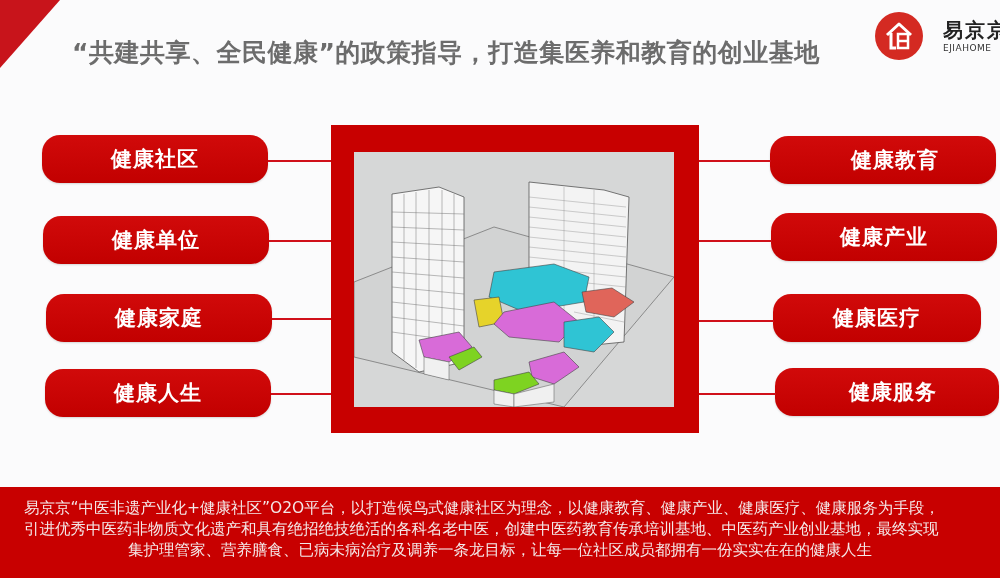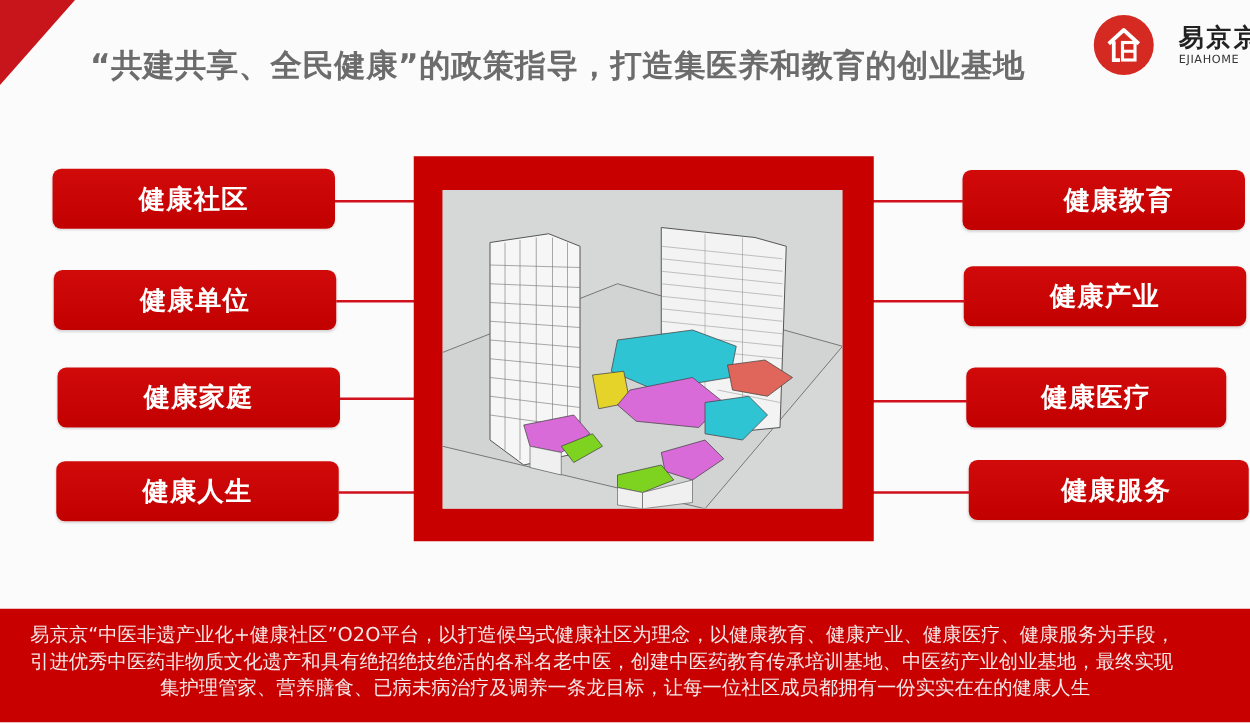--- a/index.html
+++ b/index.html
@@ -17,21 +17,21 @@
   .logo { position:absolute; left:875px; top:8px; height:56px; display:flex; align-items:center; }
   .logo-circle {
     width:48px; height:48px; border-radius:50%; background:#d42a22;
     display:flex; align-items:center; justify-content:center;
   }
   .logo-text { margin-left:20px; }
   .logo-cn { font-size:20px; font-weight:bold; color:#222; letter-spacing:2px; line-height:24px; white-space:nowrap; }
   .logo-en { font-size:9px; color:#333; letter-spacing:0.5px; line-height:12px; white-space:nowrap; }
 
   .pill {
-    position:absolute; height:48px; border-radius:7px;
+    position:absolute; height:48px; border-radius:18px;
     background:linear-gradient(180deg,#d10a0a 0%,#c20000 100%);
     color:#fff; font-size:21px; font-weight:bold;
     display:flex; align-items:center; justify-content:center; letter-spacing:1px;
     box-shadow:0 1px 2px rgba(0,0,0,0.15);
   }
   .connector { position:absolute; height:2px; background:#d0101a; }
 
   .frame {
     position:absolute; left:331px; top:125px; width:368px; height:308px;
     background:#c80000;

